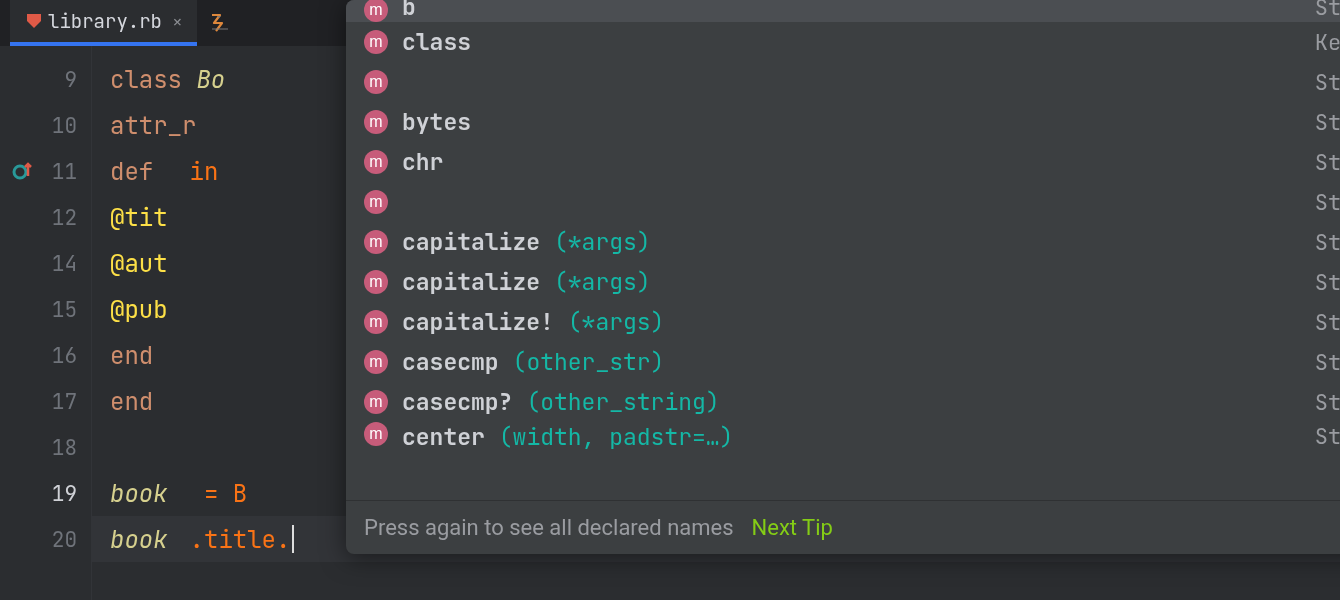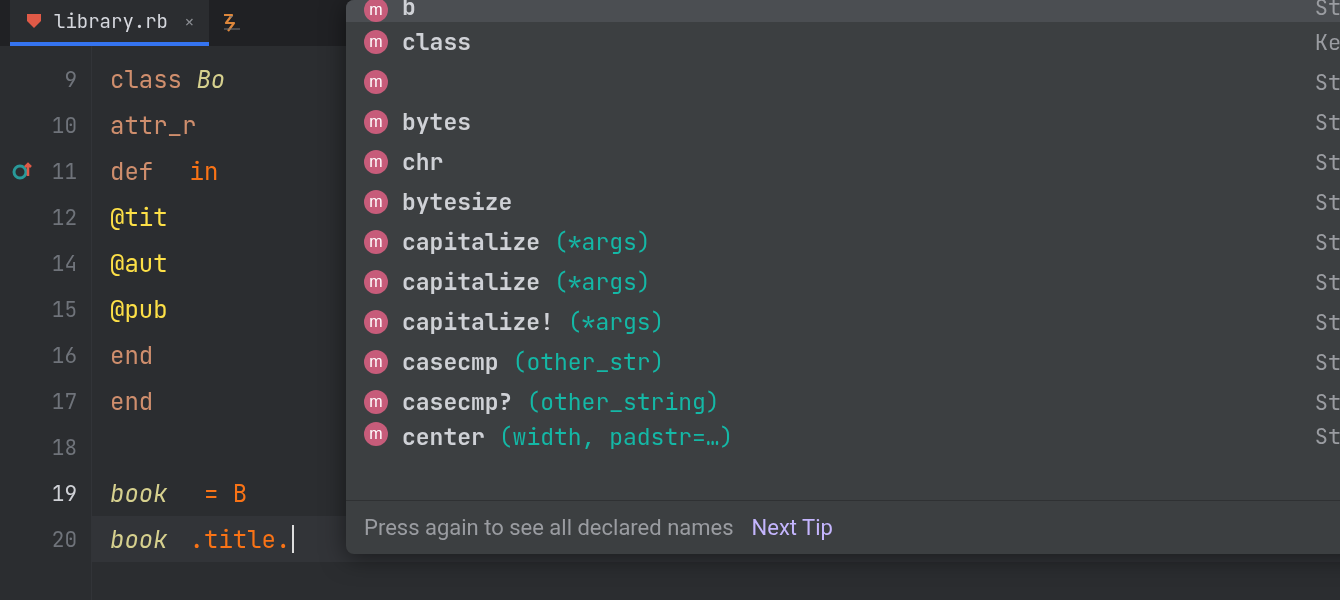--- a/index.html
+++ b/index.html
@@ -1,21 +1,21 @@
 <!DOCTYPE html>
 <html><head>
 <meta charset="utf-8">
 <style>
   * { margin:0; padding:0; box-sizing:border-box; }
   html,body { width:1340px; height:600px; background:#2b2d30; font-family:"JetBrains Mono","Fira Code",Menlo,Consolas,monospace; color:#bcbec4; overflow:hidden; }
   .root { position:relative; width:100%; height:100%; background:#2b2d30; }
 
   
   .tab-bar { display:flex; align-items:center; height:46px; background:#202124; padding-left:10px; gap:0; }
-  .tab { display:flex; align-items:center; height:46px; padding:0 14px; gap:10px; background:#2b2d30; border-bottom:4px solid #3574f0; font-size:19px; color:#d5d7dd; }
+  .tab { display:flex; align-items:center; height:46px; padding:0 14px; gap:4px; background:#2b2d30; border-bottom:4px solid #3574f0; font-size:19px; color:#d5d7dd; }
   .tab .ruby-icon { width:20px; height:20px; display:flex; align-items:center; justify-content:center; }
   .tab .ruby-icon svg { width:20px; height:20px; }
   .tab .close-x { color:#8a8c91; font-size:18px; margin-left:6px; }
   .tab-action { width:46px; height:46px; display:flex; align-items:center; justify-content:center; }
   .tab-action svg { width:24px; height:24px; opacity:.85; }
 
   
   .editor { display:flex; height:554px; }
   .gutter { width:92px; background:#2b2d30; border-right:1px solid #323438; padding-top:10px; }
   .gutter-row { height:46px; display:flex; align-items:center; justify-content:flex-end; padding-right:14px; font-size:21px; color:#6f737a; position:relative; }
@@ -41,21 +41,21 @@
   .popup-row { display:flex; align-items:center; height:40px; padding:0 18px; font-size:23px; gap:14px; color:#cfd1d6; }
   .popup-row.partial-top { height:22px; align-items:flex-end; }
   .popup-row.partial-bottom { height:28px; align-items:flex-start; overflow:hidden;}
   .popup-row.selected { background:#4b4e52; }
   .popup-row .badge { width:24px; height:24px; border-radius:50%; background:#c75c7a; display:flex; align-items:center; justify-content:center; font-size:16px; color:#fff; font-family:sans-serif; flex-shrink:0; }
   .popup-row .name { font-weight:700; }
   .popup-row .args { color:#14b8a6; font-weight:400; }
   .popup-row .origin { margin-left:auto; color:#9a9ca1; font-size:22px; }
 
   .popup-footer { height:54px; border-top:1px solid #2f3133; display:flex; align-items:center; padding:0 18px; font-size:22px; color:#9a9ca1; font-family:-apple-system,Segoe UI,Roboto,sans-serif; gap:18px; }
-  .popup-footer .link { color:#c4b5fd; }
+  .popup-footer .link { color:#84cc16; }
 </style>
 </head>
 <body>
 
 <div class="root">
   <div class="tab-bar">
     <div class="tab">
       <span class="ruby-icon">
         <svg viewBox="0 0 20 20">
             <polygon points="3,3 17,3 17,10 10,17 3,10" fill="#e05a47"></polygon>
@@ -115,21 +115,20 @@
               <span class="name">bytes</span>
               <span class="origin">String</span>
             </div>
             <div class="popup-row">
               <span class="badge">m</span>
               <span class="name">chr</span>
               <span class="origin">String</span>
             </div>
             <div class="popup-row">
               <span class="badge">m</span>
-              <span class="name">bytesize</span>
               <span class="origin">String</span>
             </div>
             <div class="popup-row">
               <span class="badge">m</span>
               <span class="name">capitalize</span>
               <span class="args">(*args)</span>
               <span class="origin">String</span>
             </div>
             <div class="popup-row">
               <span class="badge">m</span>

